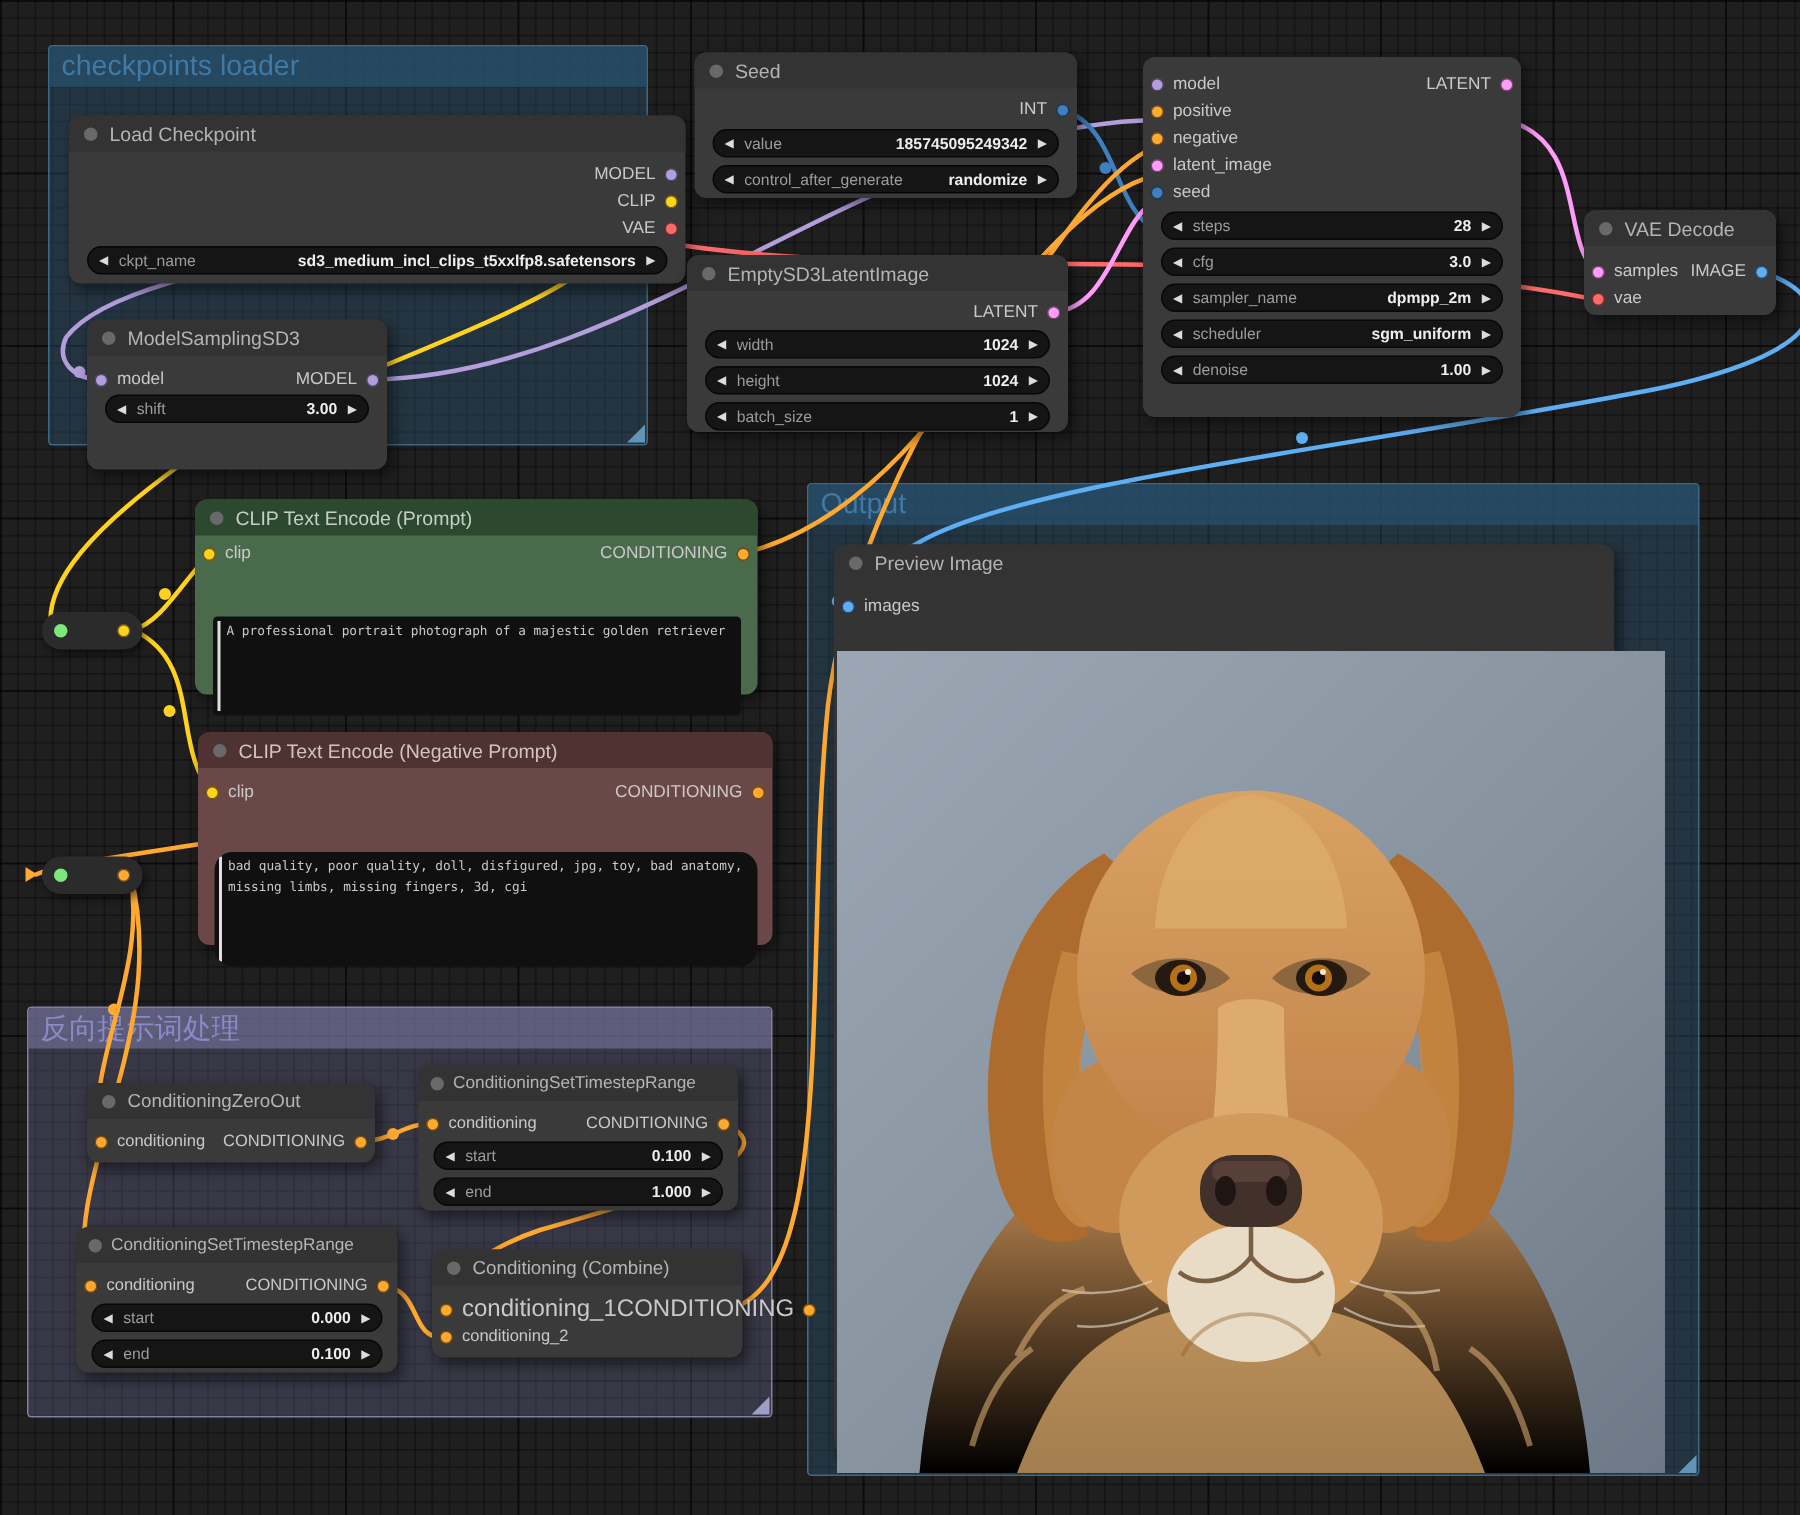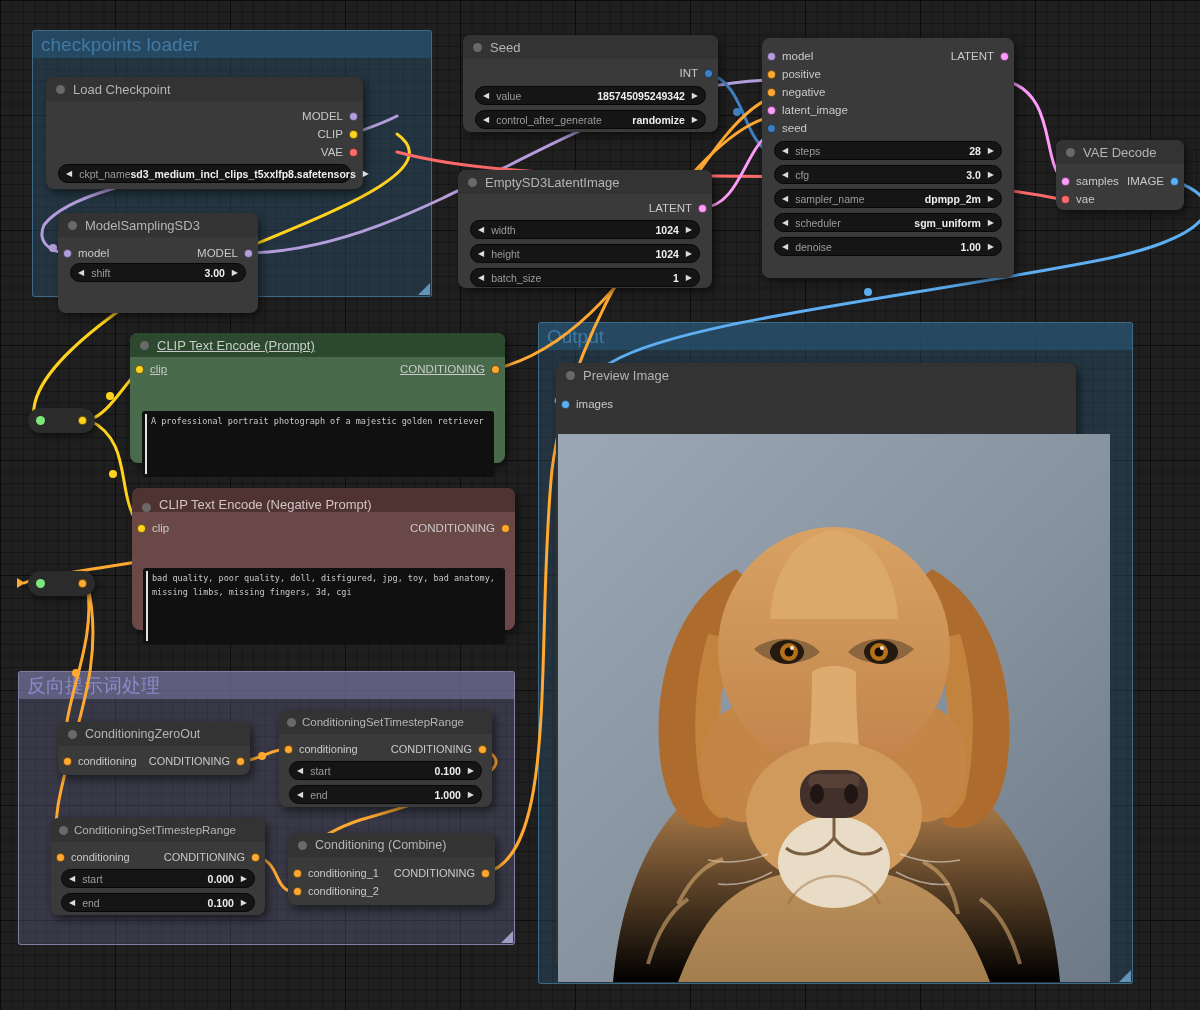--- a/index.html
+++ b/index.html
@@ -47,21 +47,21 @@
   .wlabel{color:#9c9c9c;margin-left:7px;white-space:nowrap;}
   .wvalue{margin-left:auto;margin-right:7px;color:#eeeeee;font-weight:700;white-space:nowrap;}
   .prompt-box{position:absolute;background:#101010;border-radius:3px;color:#c9c9c9;
         font-family:"DejaVu Sans Mono",monospace;font-size:8.5px;line-height:1.7;
         padding:3px 4px 3px 9px;box-sizing:border-box;overflow:hidden;}
   .cursor-line{position:absolute;left:3px;top:3px;bottom:3px;width:2px;background:#e0e0e0;}
   
   .node.green{background:#4A6A4C;}
   .node.green .node-header{background:#2C482E;color:#c6cfc6;}
   .node.maroon{background:#6B4848;}
-  .node.maroon .node-header{background:#4F3232;color:#d3c4c4;align-items:flex-end;}
+  .node.maroon .node-header{background:#4F3232;color:#d3c4c4;}
   
   .pill{position:absolute;z-index:2;height:25px;background:#2b2b2b;border-radius:13px;
         box-shadow:2px 3px 6px rgba(0,0,0,.5);display:flex;align-items:center;justify-content:space-between;padding:0 8px;box-sizing:border-box;}
   
   .preview-img{position:absolute;left:2px;overflow:hidden;background:#7e8a9c;}
   .preview-img svg{display:block;}
 </style>
 </head>
 <body>
 
@@ -99,21 +99,21 @@
     <circle cx="53" cy="248" r="4" fill="#B39DDB"></circle>
     <circle cx="110" cy="396" r="4" fill="#FFD21E"></circle>
     <circle cx="113" cy="474" r="4" fill="#FFD21E"></circle>
     <circle cx="737" cy="112" r="4" fill="#3F7FBF"></circle>
     <circle cx="868" cy="292" r="4" fill="#5DAEF2"></circle>
     <circle cx="76" cy="673" r="4" fill="#FFA931"></circle>
     <circle cx="262" cy="756" r="4" fill="#FFA931"></circle>
     <polygon points="17,578 25,583 17,588" fill="#FFA931"></polygon>
   </svg>
 
-  <div class="node" style="left:46px;top:77px;width:317px;height:112px;">
+  <div class="node" style="left:46px;top:77px;width:411px;height:112px;">
     <div class="node-header">
       <span class="status-dot"></span>
       <span>Load Checkpoint</span>
     </div>
     <div class="node-body" style="padding-top:6px;">
       <div class="row">
           <span class="slot-out">
             <span>MODEL</span>
             <span class="dot c-model"></span>
           </span>
@@ -311,21 +311,21 @@
       </div>
       <div class="widget">
         <span class="arrow">◀</span>
         <span class="wlabel">batch_size</span>
         <span class="wvalue">1</span>
         <span class="arrow">▶</span>
       </div>
     </div>
   </div>
 
-  <div class="node green" style="left:130px;top:333px;width:375px;height:130px;text-decoration:underline;">
+  <div class="node green" style="left:130px;top:333px;width:375px;height:130px;">
     <div class="node-header">
       <span class="status-dot"></span>
       <span>CLIP Text Encode (Prompt)</span>
     </div>
     <div class="node-body" style="padding-top:3px;">
       <div class="row">
         <span class="slot-in">
             <span class="dot c-clip"></span>
             <span>clip</span>
           </span>
@@ -350,21 +350,21 @@
       <div class="row">
         <span class="slot-in">
             <span class="dot c-clip"></span>
             <span>clip</span>
           </span>
         <span class="slot-out">
             <span>CONDITIONING</span>
             <span class="dot c-cond"></span>
           </span>
       </div>
-      <div class="prompt-box" style="left:11px;top:56px;width:362px;height:76px;">
+      <div class="prompt-box" style="left:11px;top:56px;width:362px;height:76px;border-radius:12px;">
         <span class="cursor-line"></span>
         <span>bad quality, poor quality, doll, disfigured, jpg, toy, bad anatomy, missing limbs, missing fingers, 3d, cgi</span>
       </div>
     </div>
   </div>
 
   <div class="node" style="left:58px;top:722px;width:192px;height:53px;">
     <div class="node-header">
       <span class="status-dot"></span>
       <span style="font-size:12.5px;">ConditioningZeroOut</span>
@@ -444,21 +444,21 @@
       </div>
     </div>
   </div>
 
   <div class="node" style="left:288px;top:833px;width:207px;height:72px;">
     <div class="node-header">
       <span class="status-dot"></span>
       <span style="font-size:12.5px;">Conditioning (Combine)</span>
     </div>
     <div class="node-body" style="padding-top:7px;">
-      <div class="row" style="font-size:11px;">
+      <div class="row" style="font-size:16px;">
         <span class="slot-in">
             <span class="dot c-cond"></span>
             <span>conditioning_1</span>
           </span>
         <span class="slot-out">
             <span>CONDITIONING</span>
             <span class="dot c-cond"></span>
           </span>
       </div>
       <div class="row" style="font-size:11px;">

